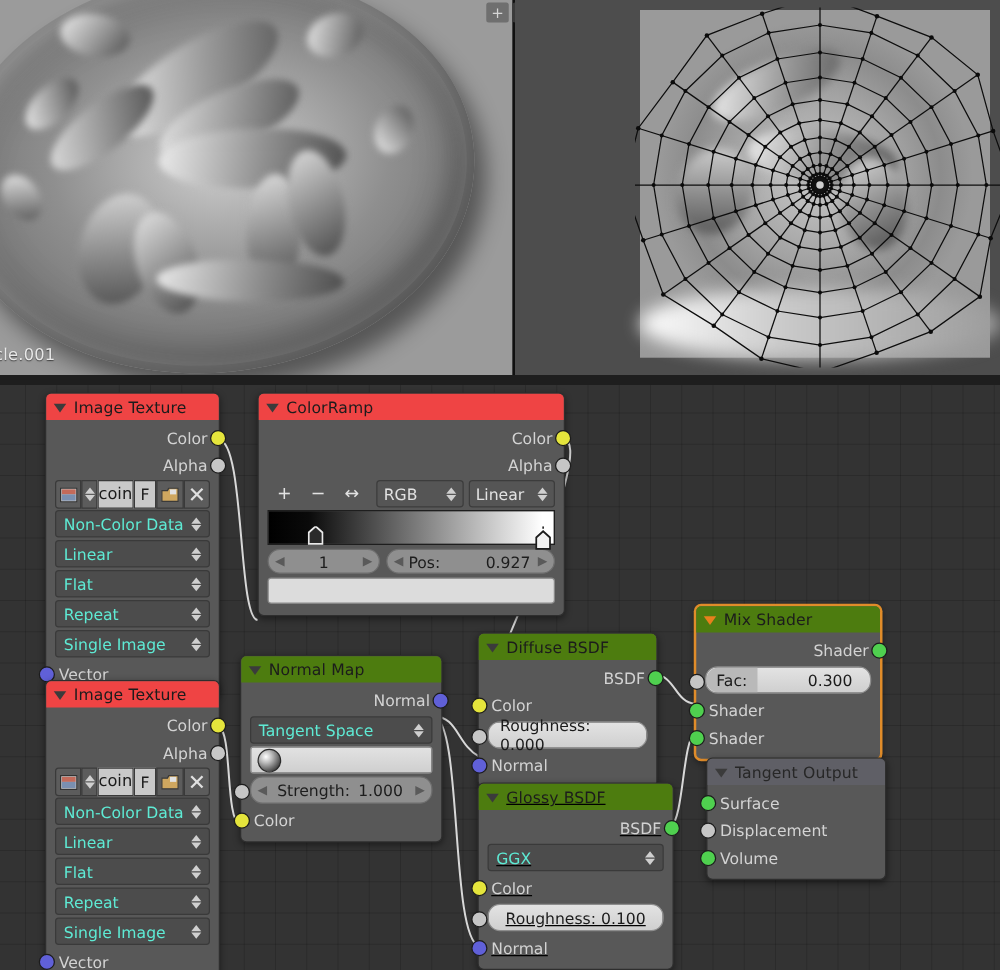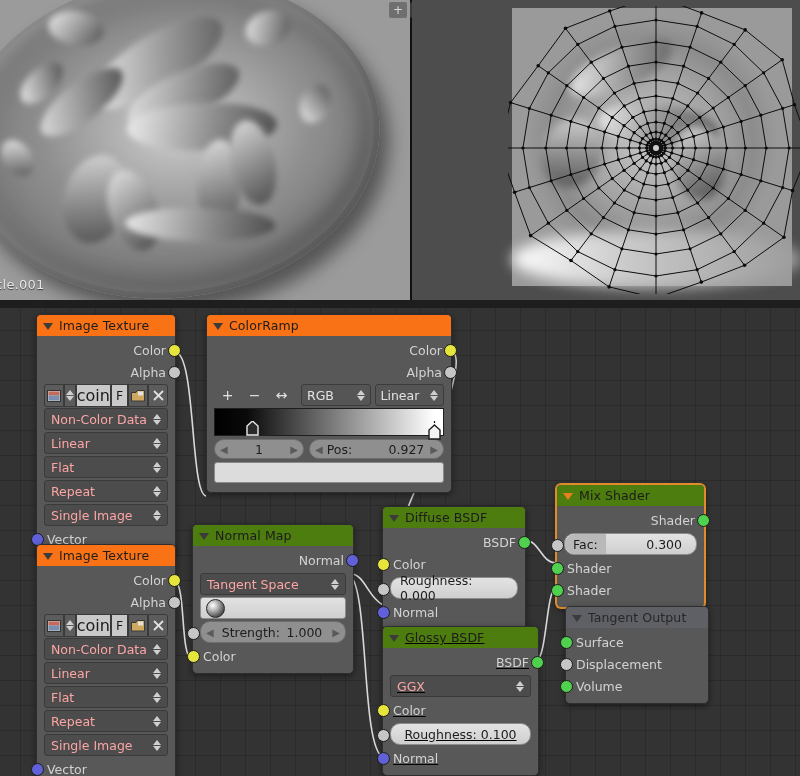--- a/index.html
+++ b/index.html
@@ -54,21 +54,21 @@
         background-image:
           linear-gradient(to right, rgba(0,0,0,.16) 1px, transparent 1px),
           linear-gradient(to bottom, rgba(0,0,0,.16) 1px, transparent 1px);
         background-size:25px 25px;background-position:-5px -3px;}
   #links{position:absolute;inset:0;}
 
   
   .node{position:absolute;background:#585858;border-radius:5px;
         box-shadow:0 2px 6px rgba(0,0,0,.45);border:1px solid #2e2e2e;}
   .node.selected{border-color:#e08c2a;box-shadow:0 0 0 1px #e08c2a,0 2px 6px rgba(0,0,0,.45);}
-  .node-header{height:21px;border-radius:4px 4px 0 0;background:#f97316;
+  .node-header{height:21px;border-radius:4px 4px 0 0;background:#ef4444;
                display:flex;align-items:center;padding:0 6px;gap:6px;}
   .node-header.shader{background:#4d7c0f;}
   .tri{width:0;height:0;border-left:5px solid transparent;border-right:5px solid transparent;
        border-top:7px solid #3b3b3b;margin-top:1px;}
   .tri.orange{border-top-color:#e8801d;}
   .node-title{font-size:12.5px;color:#1c1c1c;letter-spacing:.1px;}
   .node-title.dim{color:#272727;}
   .node-body{position:relative;padding:3px 0 6px 0;}
 
   .row{position:relative;height:22px;display:flex;align-items:center;}
@@ -81,42 +81,42 @@
   .socket.grey{background:#c6c6c6;}
   .socket.blue{background:#6060d8;}
   .socket.green{background:#4fd04f;}
   .socket.right{right:-6px;}
   .socket.left{left:-6px;}
 
   
   .w{margin:2px 7px;height:20px;border-radius:3px;display:flex;align-items:center;
      font-size:12.5px;color:#dcdcdc;}
   .dropdown{background:#4c4c4c;padding:0 6px;justify-content:space-between;border:1px solid #3a3a3a;}
-  .dropdown .lbl{color:#fca5a5;}
+  .dropdown .lbl{color:#5eead4;}
   .updown{display:flex;flex-direction:column;gap:1px;align-items:center;}
   .ar-u{width:0;height:0;border-left:4px solid transparent;border-right:4px solid transparent;
         border-bottom:5px solid #cfcfcf;}
   .ar-d{width:0;height:0;border-left:4px solid transparent;border-right:4px solid transparent;
         border-top:5px solid #cfcfcf;}
 
   .pill{background:linear-gradient(#e3e3e3,#cfcfcf);color:#1b1b1b;border-radius:10px;
         padding:0 9px;border:1px solid #8d8d8d;}
   .pill.center{justify-content:center;}
   .numfield{background:#8f8f8f;border-radius:10px;color:#1b1b1b;
             display:flex;align-items:center;justify-content:space-between;padding:0 5px;
             border:1px solid #6e6e6e;}
   .numfield .lt,.numfield .rt{color:#5a5a5a;font-size:10px;}
   .numfield .txt{font-size:12.5px;color:#1d1d1d;}
 
   
   .imgstrip{display:flex;align-items:center;margin:2px 7px;height:21px;gap:0px;}
   .ib{height:21px;border:1px solid #3a3a3a;display:flex;align-items:center;justify-content:center;}
   .ib.browse{width:22px;background:#5c5c5c;border-radius:3px 0 0 3px;}
   .ib.spin{width:12px;background:#5c5c5c;}
-  .ib.name{flex:1;background:#c9c9c9;color:#1b1b1b;font-size:16px;justify-content:center;}
+  .ib.name{flex:1;background:#c9c9c9;color:#1b1b1b;font-size:13px;justify-content:center;}
   .ib.fake{width:19px;background:#c9c9c9;color:#1b1b1b;font-size:12.5px;justify-content:center;}
   .ib.open{width:22px;background:#5c5c5c;}
   .ib.unlink{width:22px;background:#5c5c5c;border-radius:0 3px 3px 0;}
 
   
   .ramp-tools{display:flex;align-items:center;margin:2px 7px;gap:0;height:20px;}
   .ramp-tools .t{width:27px;height:20px;display:flex;align-items:center;justify-content:center;
                  color:#e2e2e2;font-size:14px;}
   .ramp-sel{display:flex;gap:4px;margin-left:6px;flex:1;}
   .ramp-sel .dd{flex:1;background:#555;border:1px solid #3c3c3c;border-radius:3px;

